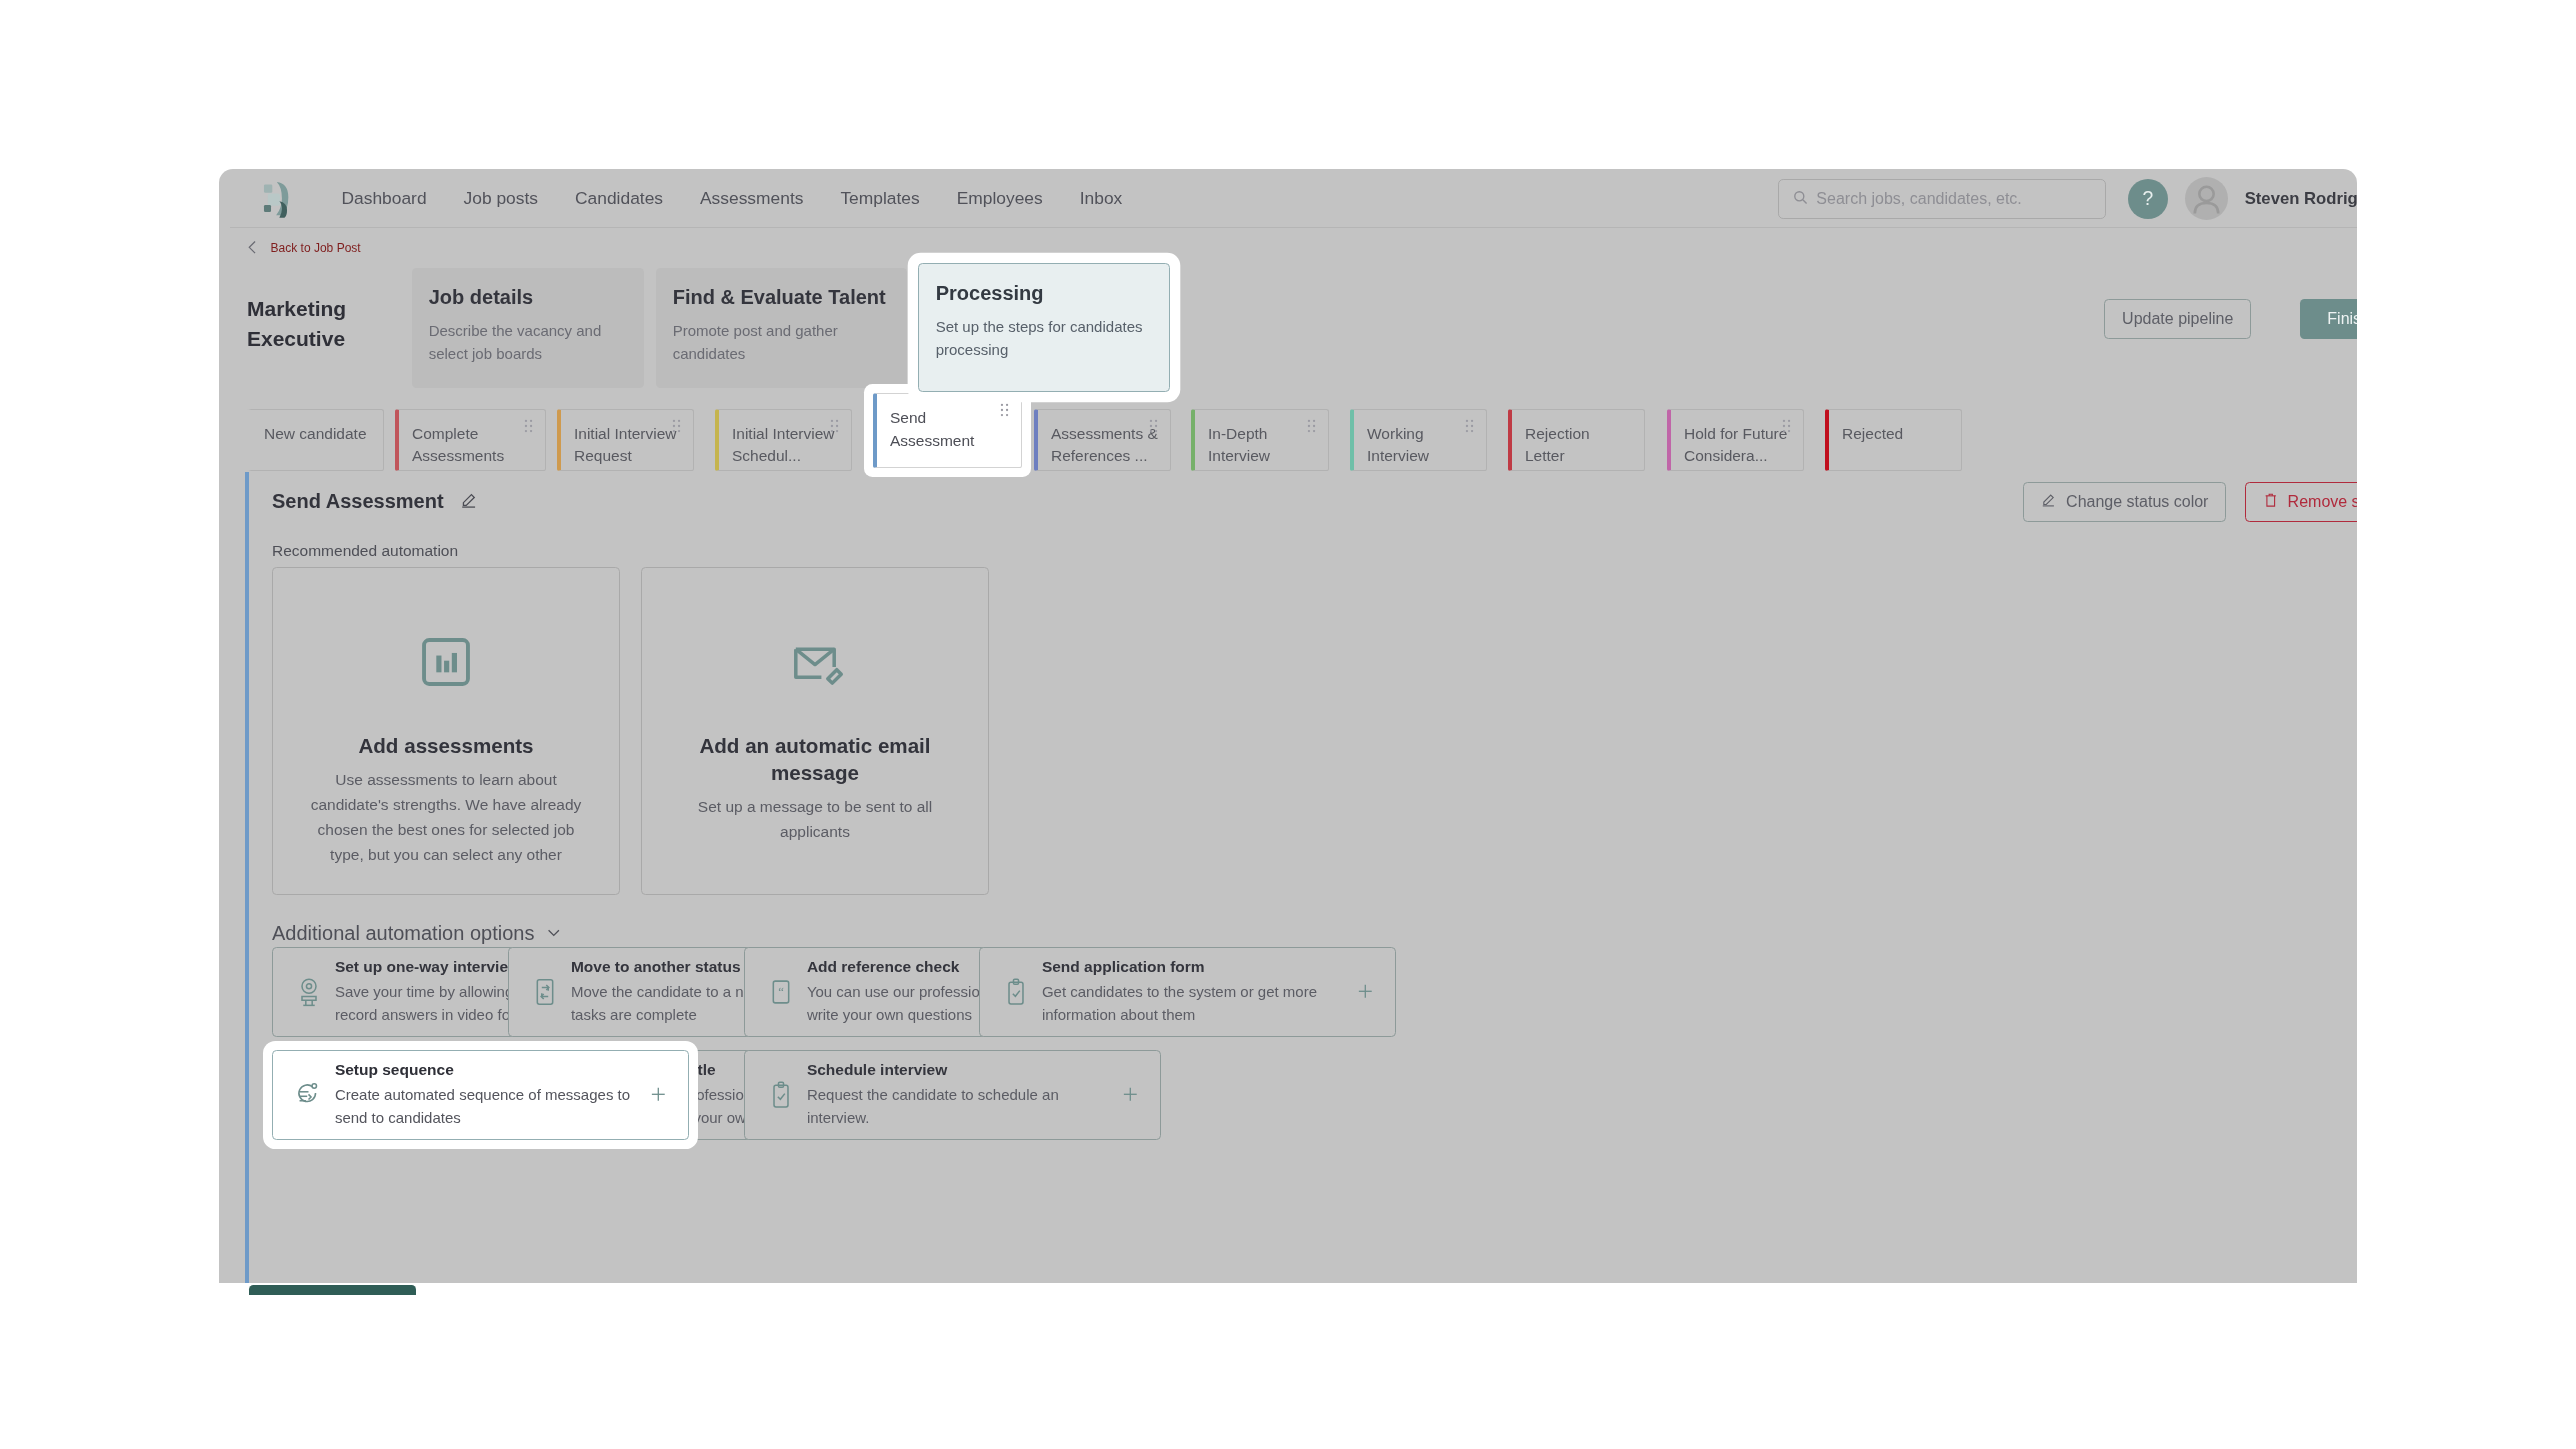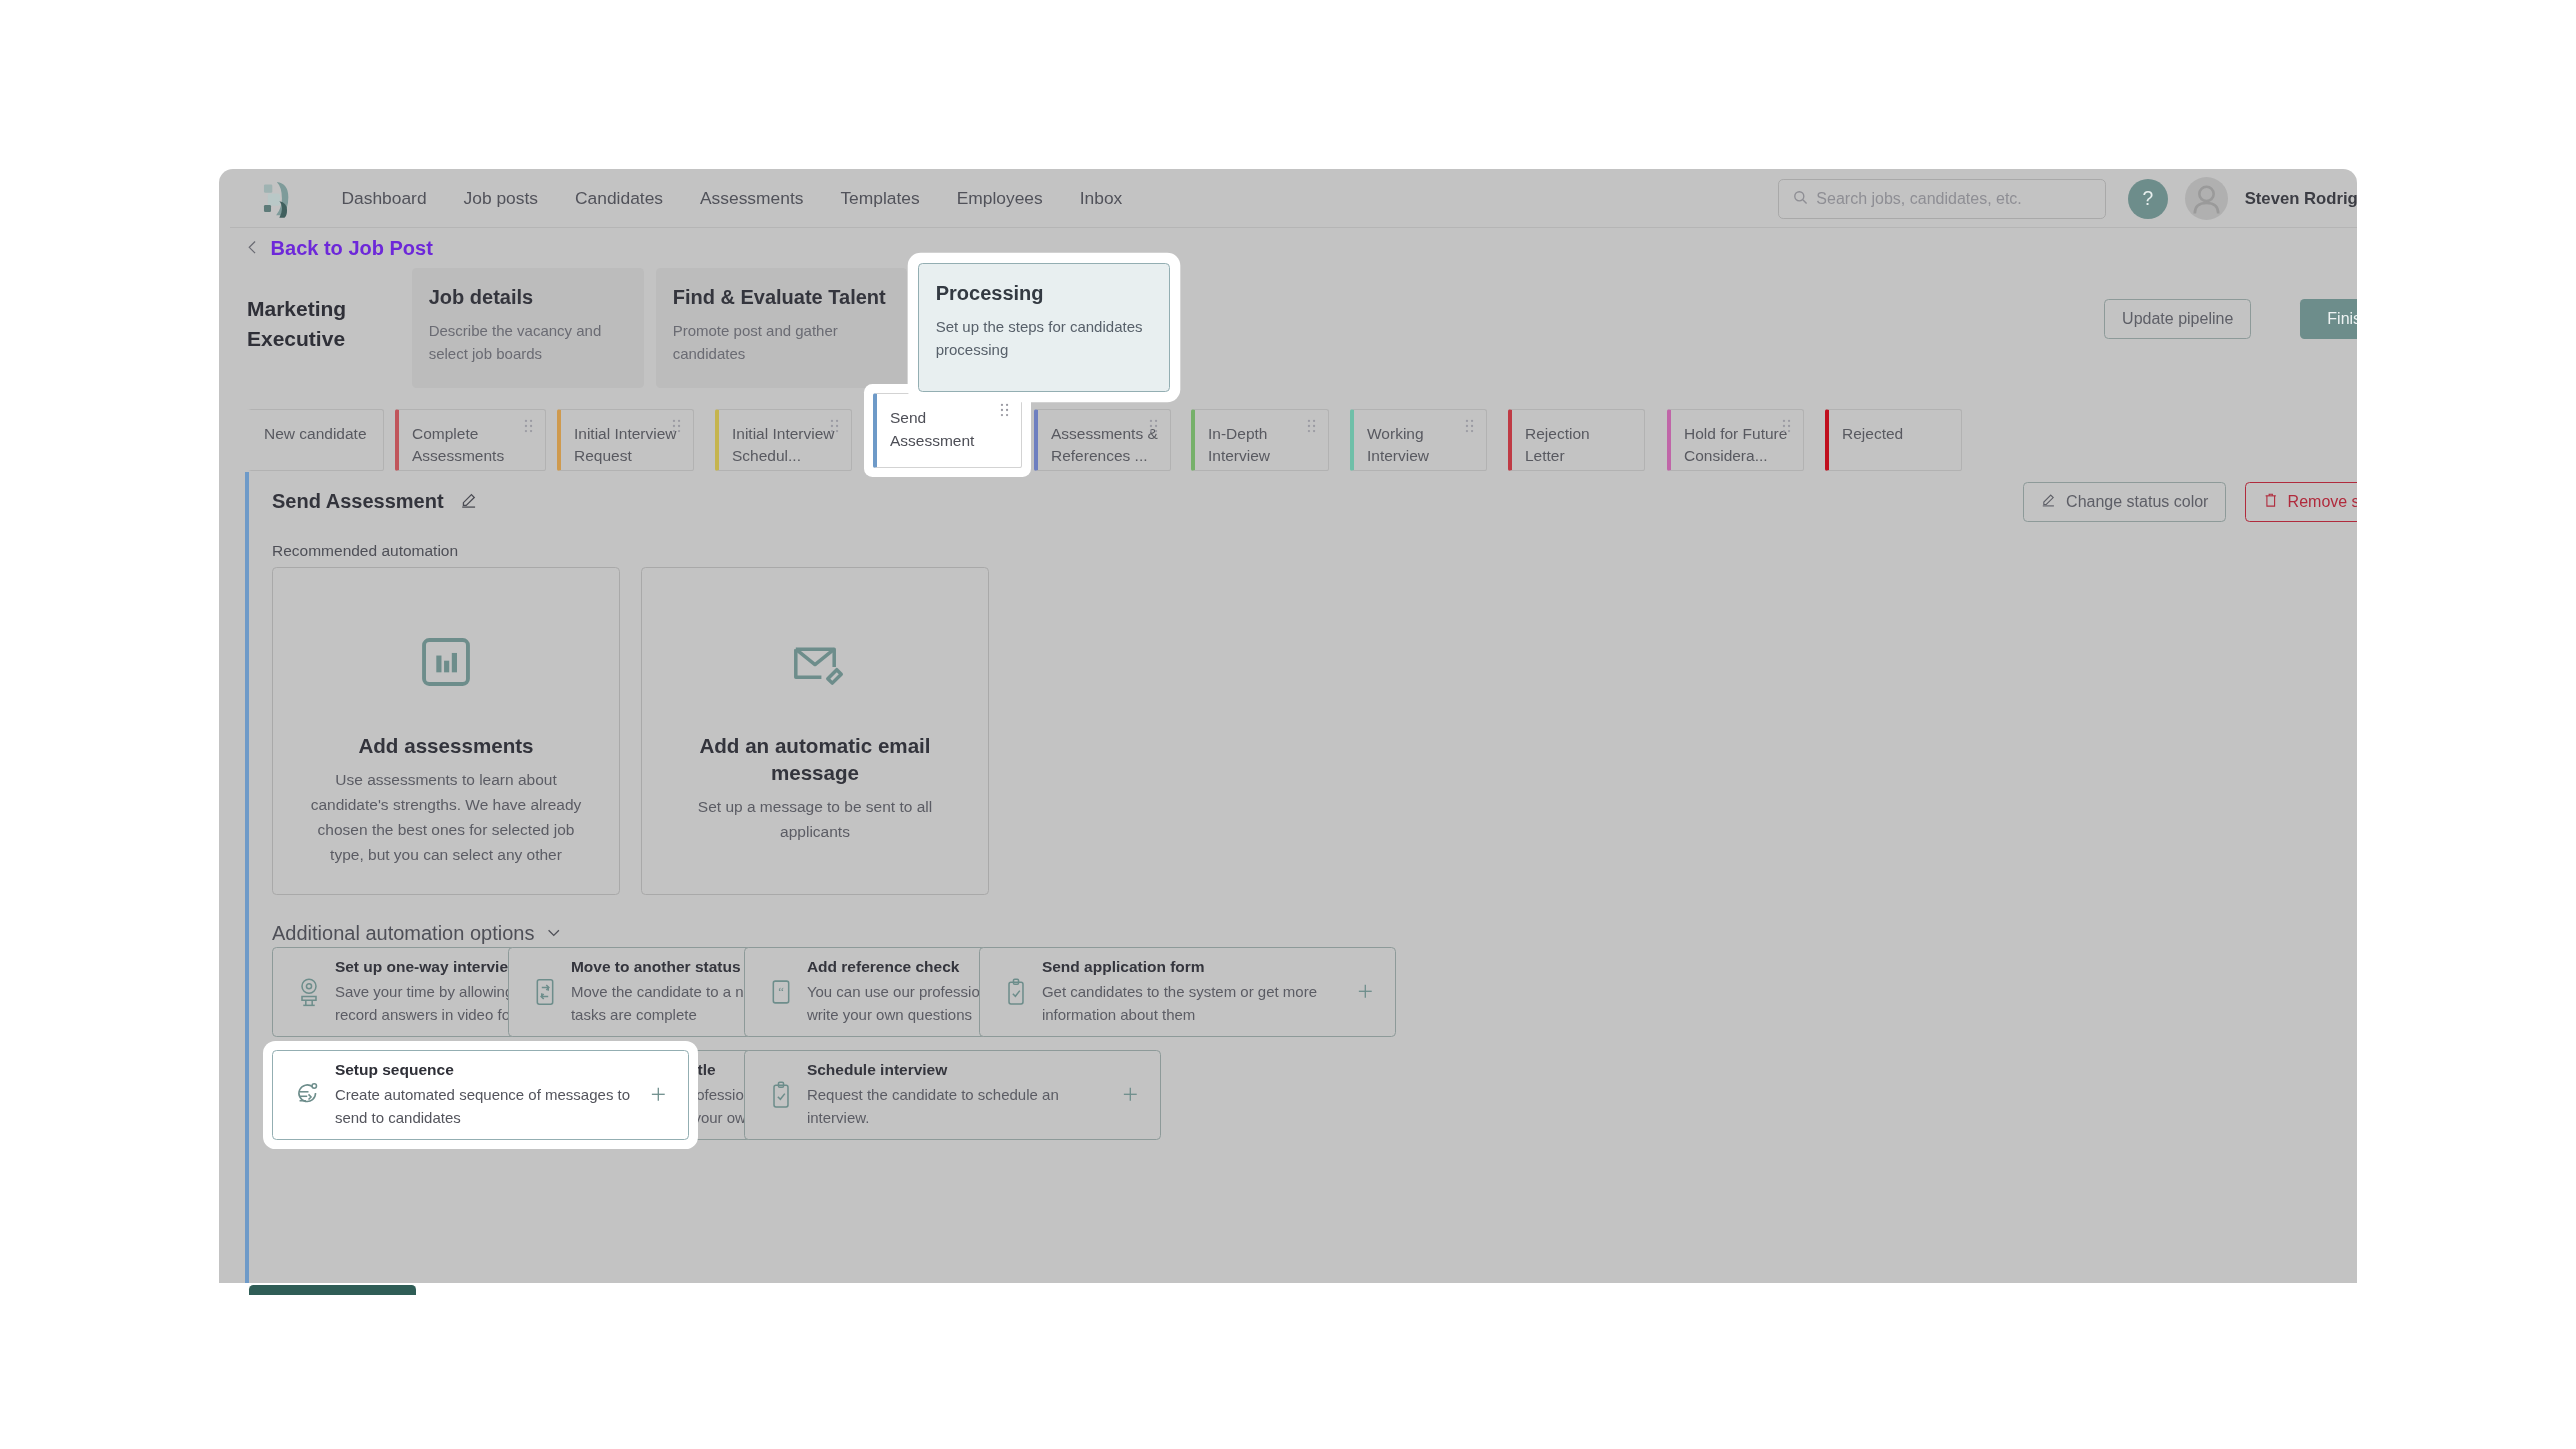--- a/index.html
+++ b/index.html
@@ -70,21 +70,21 @@
     font-size:16.7px; font-weight:bold; color:#3c3d44;
     margin-left:17px; white-space:nowrap;
   }
 
   
   #back-row{
     position:absolute; left:0; top:59px; width:100%; height:40px;
     display:flex; align-items:center; padding-left:27px;
   }
   #back-chevron{ margin-right:11.6px; }
-  #back-label{ font-size:20px; color:#6d28d9; cursor:pointer;font-weight:bold; }
+  #back-label{ font-size:12px; color:#7f1d1d; cursor:pointer; }
 
   
   #wizard{
     position:absolute; left:0; top:99px; width:100%; height:120px;
   }
   #job-title{
     position:absolute; left:28px; top:26px;
     width:148px;
     font-size:21px; font-weight:bold; color:#2f3038;
     line-height:1.42;

